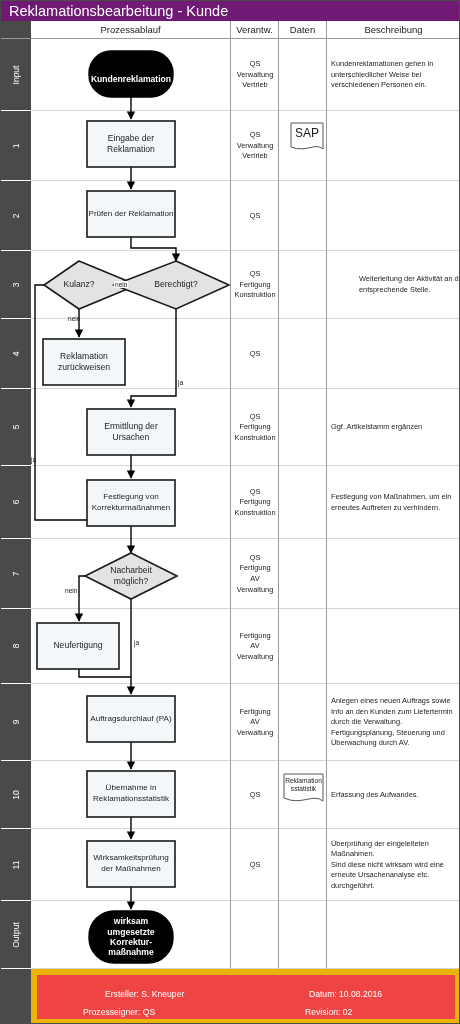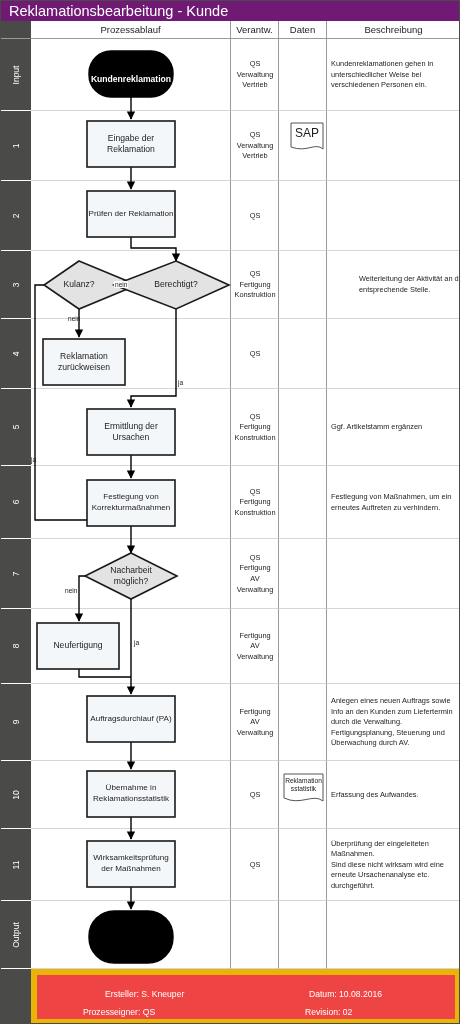--- a/index.html
+++ b/index.html
@@ -288,20 +288,24 @@
   <div class="shapetext proc-t" style="left:84px;top:479px;width:92px;height:46px;white-space:pre-line;font-size:8.1px;">Festlegung von
 Korrekturmaßnahmen</div>
   <div class="shapetext dec-t" style="left:98px;top:562px;width:64px;height:26px;white-space:pre-line;line-height:1.25;">Nacharbeit
 möglich?</div>
   <div class="shapetext proc-t" style="left:36px;top:622px;width:82px;height:46px;">Neufertigung</div>
   <div class="shapetext proc-t" style="left:84px;top:695px;width:92px;height:46px;font-size:8.1px;">Auftragsdurchlauf (PA)</div>
   <div class="shapetext proc-t" style="left:84px;top:770px;width:92px;height:46px;white-space:pre-line;font-size:8.1px;">Übernahme in
 Reklamationsstatistik</div>
   <div class="shapetext proc-t" style="left:84px;top:840px;width:92px;height:46px;white-space:pre-line;font-size:8.1px;">Wirksamkeitsprüfung
 der Maßnahmen</div>
+  <div class="shapetext term-t" style="left:88px;top:910px;width:84px;height:52px;white-space:pre-line;line-height:1.22;">wirksam
+umgesetzte
+Korrektur-
+maßnahme</div>
 
   <div class="shapetext data-t" style="left:290px;top:124px;width:32px;height:18px;">SAP</div>
   <div class="shapetext data-t" style="left:283px;top:774px;width:39px;height:20px;white-space:pre-line;line-height:1.2;font-size:6.6px;">Reklamation
 sstatistik</div>
 
   <div class="edge-lbl" style="left:67px;top:314px;">nein</div>
   <div class="edge-lbl" style="left:113px;top:280px;background:#ffffff;padding:0 1px;">nein</div>
   <div class="edge-lbl" style="left:177px;top:378px;">ja</div>
   <div class="edge-lbl" style="left:30px;top:455px;">ja</div>
   <div class="edge-lbl" style="left:64px;top:586px;">nein</div>

